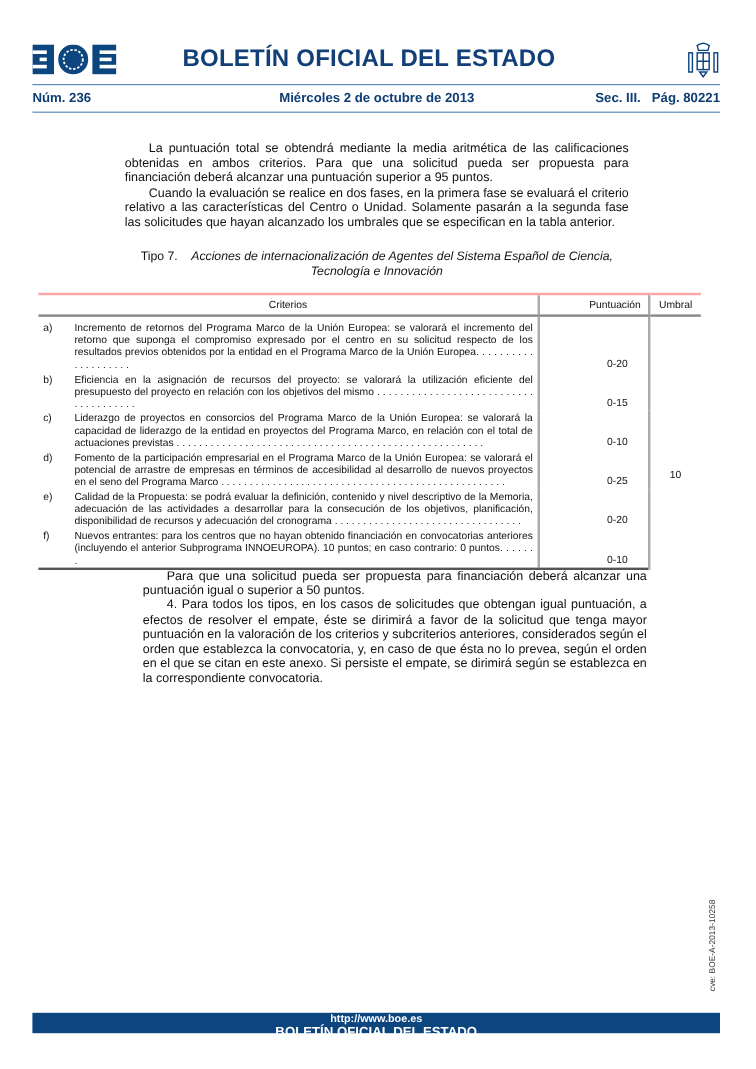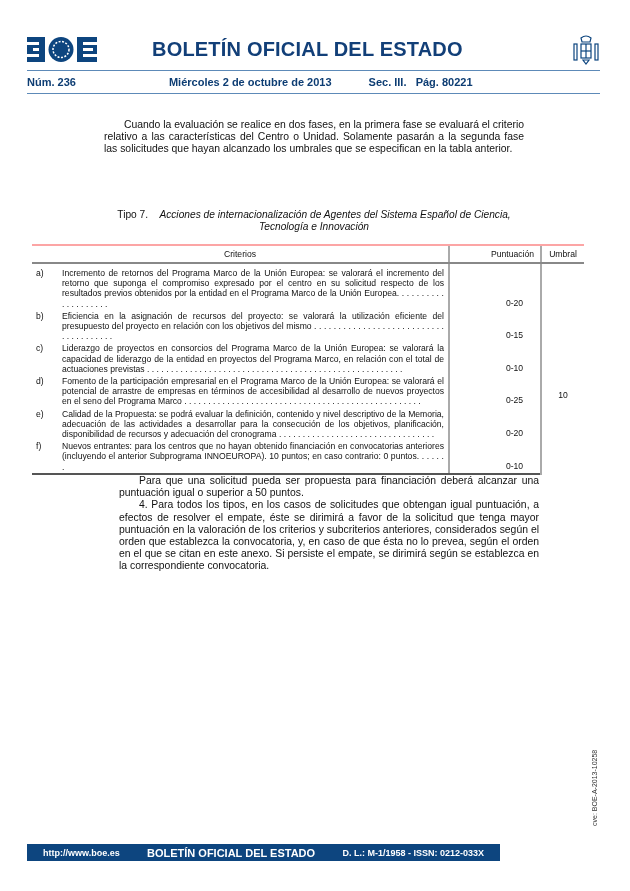--- a/index.html
+++ b/index.html
@@ -4,21 +4,21 @@
 <style>
   html, body { margin:0; padding:0; background:#fff; }
   body { width:630px; height:891px; position:relative; overflow:hidden;
          font-family:"Liberation Sans", sans-serif; color:#111; }
   #logo { position:absolute; left:27px; top:37px; width:70px; height:25px; }
   #title { position:absolute; left:152px; top:38px; font-size:20px; font-weight:bold;
            color:#123f78; letter-spacing:0.2px; white-space:nowrap; }
   #crest { position:absolute; left:570px; top:34px; width:32px; height:32px; }
   .hr { position:absolute; left:27px; width:573px; height:1px; background:#5d8ab8; }
   #meta { position:absolute; left:27px; top:76px; width:573px; font-size:11px; font-weight:bold;
-          color:#0d3d73; display:flex; justify-content:flex-start;gap:37px; }
+          color:#0d3d73; display:flex; justify-content:space-between;gap:37px; }
   #meta span { white-space:nowrap; }
   .para { position:absolute; left:104px; width:420px; font-size:10.4px; line-height:12.2px;
           text-align:justify; }
   .para p { margin:0; text-indent:20px; }
   #caption { position:absolute; left:104px; top:209px; width:420px; font-size:10.2px; line-height:12.4px;
              text-align:center; }
   #caption .tipo { font-style:normal; }
   #caption i { font-style:italic; }
   #table { position:absolute; left:32px; top:244px; width:552px; border-collapse:collapse;
            font-size:8.6px; line-height:10.2px; }
@@ -29,23 +29,23 @@
   #table td { vertical-align:bottom; padding:0; }
   #table tbody tr:last-child td { border-bottom:2px solid #555; }
   .crit { display:flex; padding:1px 4px 1px 0; text-align:justify; }
   .crit .lt { width:26px; flex:none; padding-left:4px; }
   .crit .tx { flex:1; }
   .c2 { width:47px; text-align:center; }
   .c3 { width:34px; text-align:center; }
   .score { padding-bottom:2px !important; }
   #cve { position:absolute; left:591px; top:826px; transform:rotate(-90deg); transform-origin:left top;
          font-size:7px; color:#333; white-space:nowrap; }
-  #footer { position:absolute; left:27px; top:844px; width:473px; height:17px; background:#0d457f;
+  #footer { position:absolute; left:27px; top:844px; width:573px; height:17px; background:#0d457f;
             color:#fff; font-size:9px; font-weight:bold; display:flex; align-items:center;
-            justify-content:space-between; padding:0 16px; box-sizing:border-box; }
+            justify-content:space-between; padding:0 16px; box-sizing:border-box;flex-direction:column; }
   #footer .ft-title { font-size:11px; }
 </style>
 </head>
 <body>
 
 <svg id="logo" viewBox="0 0 70 25">
   <rect x="0" y="0" width="18" height="25" fill="#0d457f"></rect>
   <rect x="0" y="5" width="12" height="3" fill="#fff"></rect>
   <rect x="0" y="17" width="12" height="3" fill="#fff"></rect>
   <rect x="6" y="11" width="6" height="3" fill="#fff"></rect>
@@ -70,20 +70,21 @@
 </svg>
 <div class="hr" style="top:70px;"></div>
 <div id="meta">
   <span>Núm. 236</span>
   <span style="margin-left:56px;">Miércoles 2 de octubre de 2013</span>
   <span style="white-space:pre;">Sec. III.   Pág. 80221</span>
 </div>
 <div class="hr" style="top:93px;"></div>
 
 <div class="para" style="top:119px;">
+  <p>La puntuación total se obtendrá mediante la media aritmética de las calificaciones obtenidas en ambos criterios. Para que una solicitud pueda ser propuesta para financiación deberá alcanzar una puntuación superior a 95 puntos.</p>
   <p>Cuando la evaluación se realice en dos fases, en la primera fase se evaluará el criterio relativo a las características del Centro o Unidad. Solamente pasarán a la segunda fase las solicitudes que hayan alcanzado los umbrales que se especifican en la tabla anterior.</p>
 </div>
 
 <div id="caption">
   <span class="tipo">Tipo 7.</span>&nbsp;&nbsp;&nbsp;
   <i>Acciones de internacionalización de Agentes del Sistema Español de Ciencia, Tecnología e Innovación</i>
 </div>
 
 <table id="table">
   <thead>

